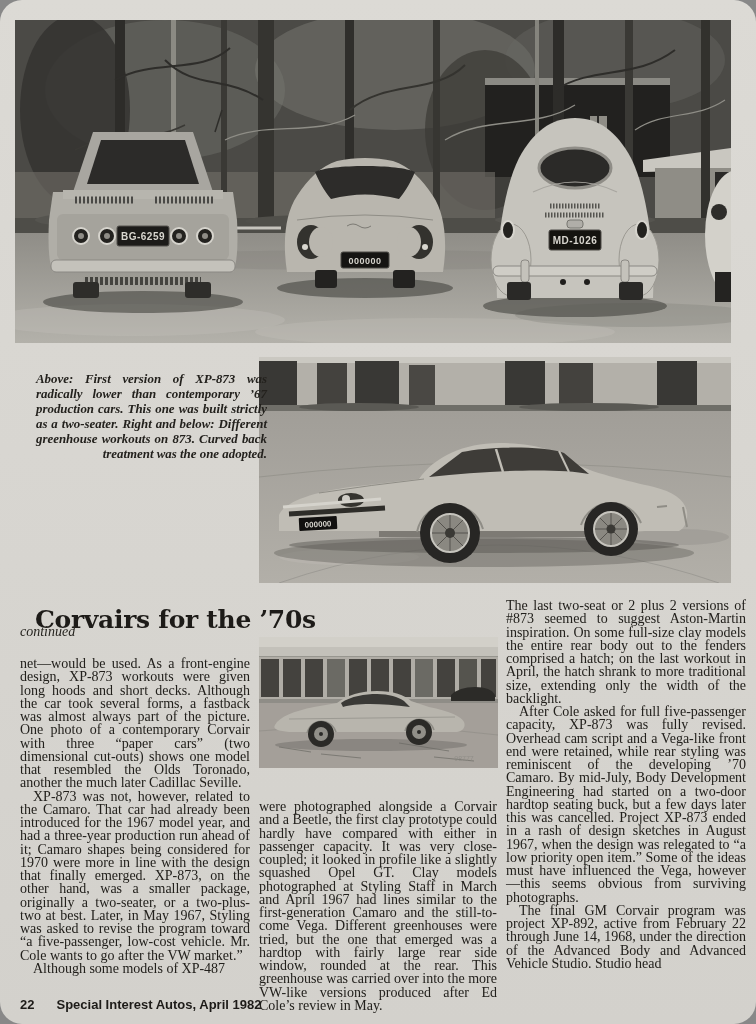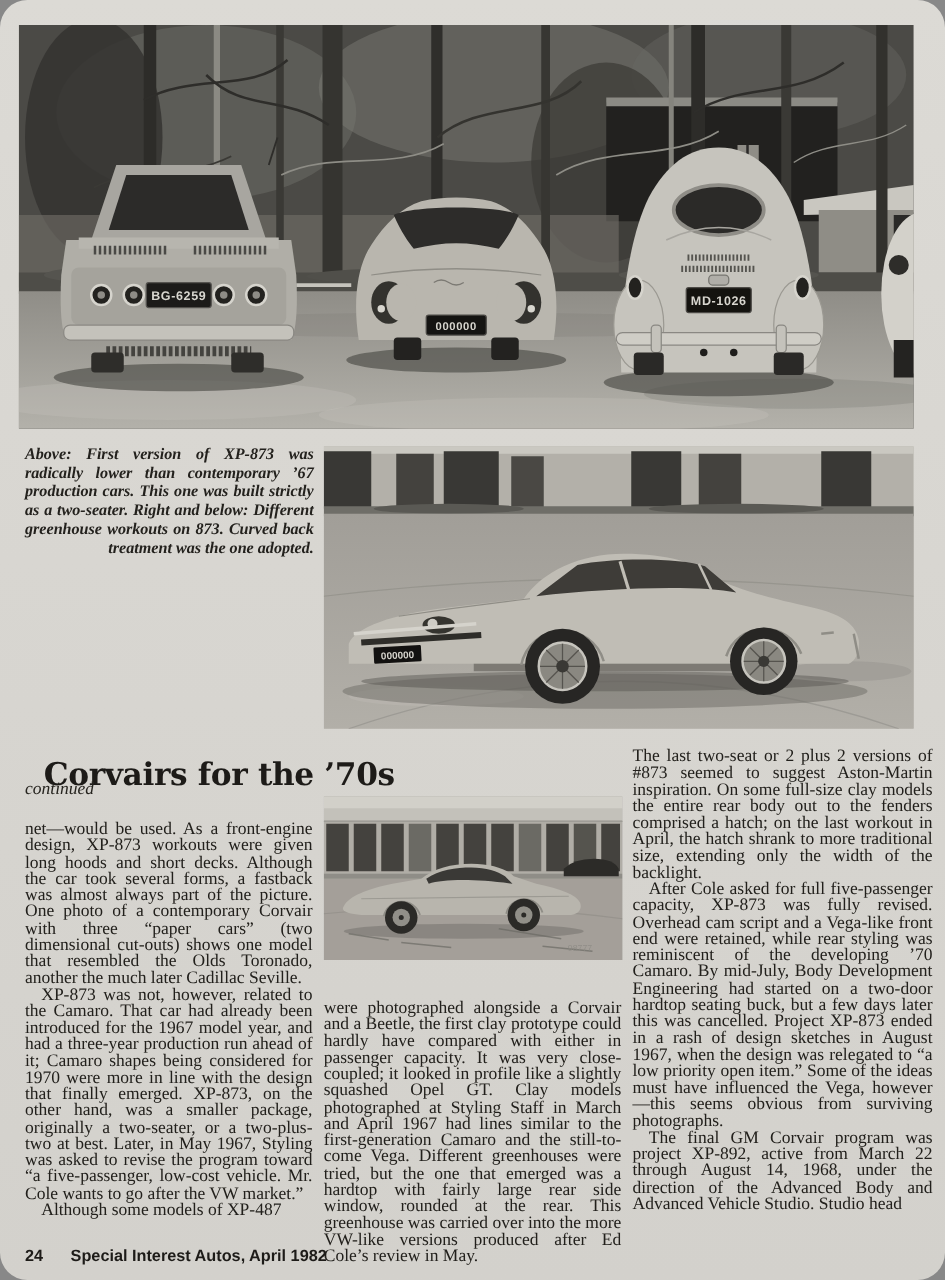--- a/index.html
+++ b/index.html
@@ -5,21 +5,21 @@
   html,body{margin:0;padding:0;}
   body{background:#888;display:flex;justify-content:center;}
   .page{
     position:relative;width:756px;height:1024px;
     background:linear-gradient(180deg,#dcdad5 0%,#d7d5d0 55%,#d3d1cc 100%);
     font-family:"Liberation Serif",serif;color:#201e1b;overflow:hidden;border-radius:22px;
   }
   .photo{position:absolute;display:block;}
   .photo svg{display:block;width:100%;height:100%;}
   .caption{
-    position:absolute;left:20px;top:356px;width:231px;margin:0;
+    position:absolute;left:20px;top:356px;width:231px;margin:16px;
     font-style:italic;font-weight:700;font-size:12.9px;line-height:15.1px;
     text-align:justify;text-align-last:right;color:#23211d;
   }
   .headline{
     position:absolute;left:19px;top:589px;margin:16px;
     font-family:"DejaVu Serif",serif;font-weight:700;font-size:25px;
     letter-spacing:-0.3px;color:#1d1b18;
   }
   .continued{
     position:absolute;left:20px;top:624px;margin:0;
@@ -290,20 +290,20 @@
     <p class="indent">Although some models of XP-487</p>
   </div>
 
   <div class="col col-mid">
     <p>were photographed alongside a Corvair and a Beetle, the first clay prototype could hardly have compared with either in passenger capacity. It was very close-coupled; it looked in profile like a slightly squashed Opel GT. Clay models photographed at Styling Staff in March and April 1967 had lines similar to the first-generation Camaro and the still-to-come Vega. Different greenhouses were tried, but the one that emerged was a hardtop with fairly large rear side window, rounded at the rear. This greenhouse was carried over into the more VW-like versions produced after Ed Cole’s review in May.</p>
   </div>
 
   <div class="col col-right">
     <p>The last two-seat or 2 plus 2 versions of #873 seemed to suggest Aston-Martin inspiration. On some full-size clay models the entire rear body out to the fenders comprised a hatch; on the last workout in April, the hatch shrank to more traditional size, extending only the width of the backlight.</p>
     <p class="indent">After Cole asked for full five-passenger capacity, XP-873 was fully revised. Overhead cam script and a Vega-like front end were retained, while rear styling was reminiscent of the developing ’70 Camaro. By mid-July, Body Development Engineering had started on a two-door hardtop seating buck, but a few days later this was cancelled. Project XP-873 ended in a rash of design sketches in August 1967, when the design was relegated to “a low priority open item.” Some of the ideas must have influenced the Vega, however—this seems obvious from surviving photographs.</p>
-    <p class="indent">The final GM Corvair program was project XP-892, active from March 22 through August 14, 1968, under the direction of the Advanced Body and Advanced Vehicle Studio. Studio head</p>
+    <p class="indent">The final GM Corvair program was project XP-892, active from February 22 through June 14, 1968, under the direction of the Advanced Body and Advanced Vehicle Studio. Studio head</p>
   </div>
 
   <div class="footer">
-    <span class="pageno">24</span><span>Special Interest Autos, April 1982</span>
+    <span class="pageno">22</span><span>Special Interest Autos, April 1982</span>
   </div>
 
 </div>
 
 </body></html>

